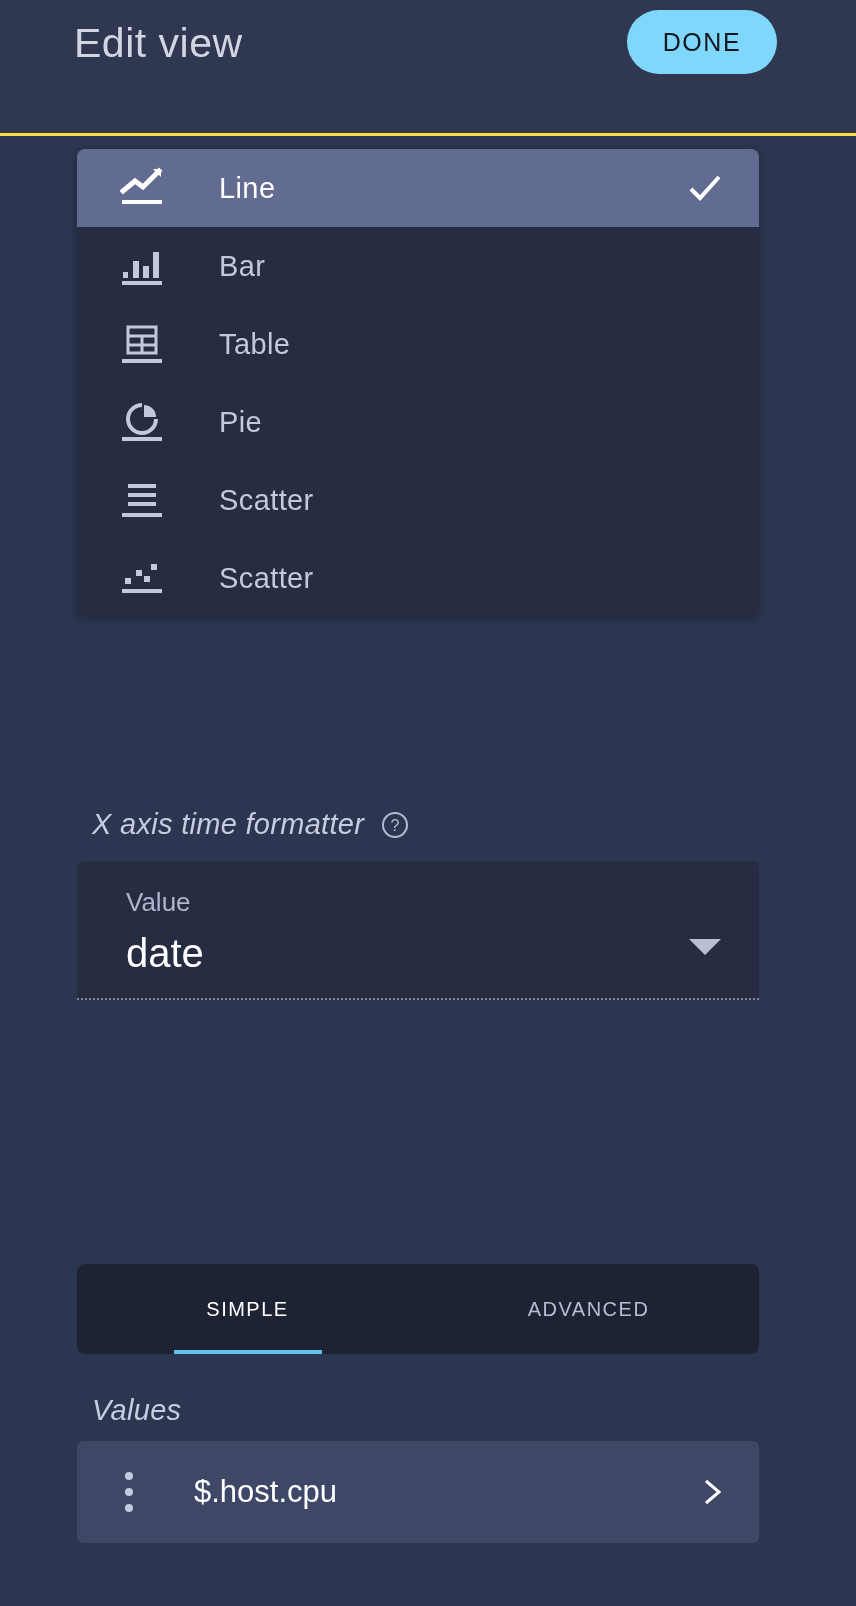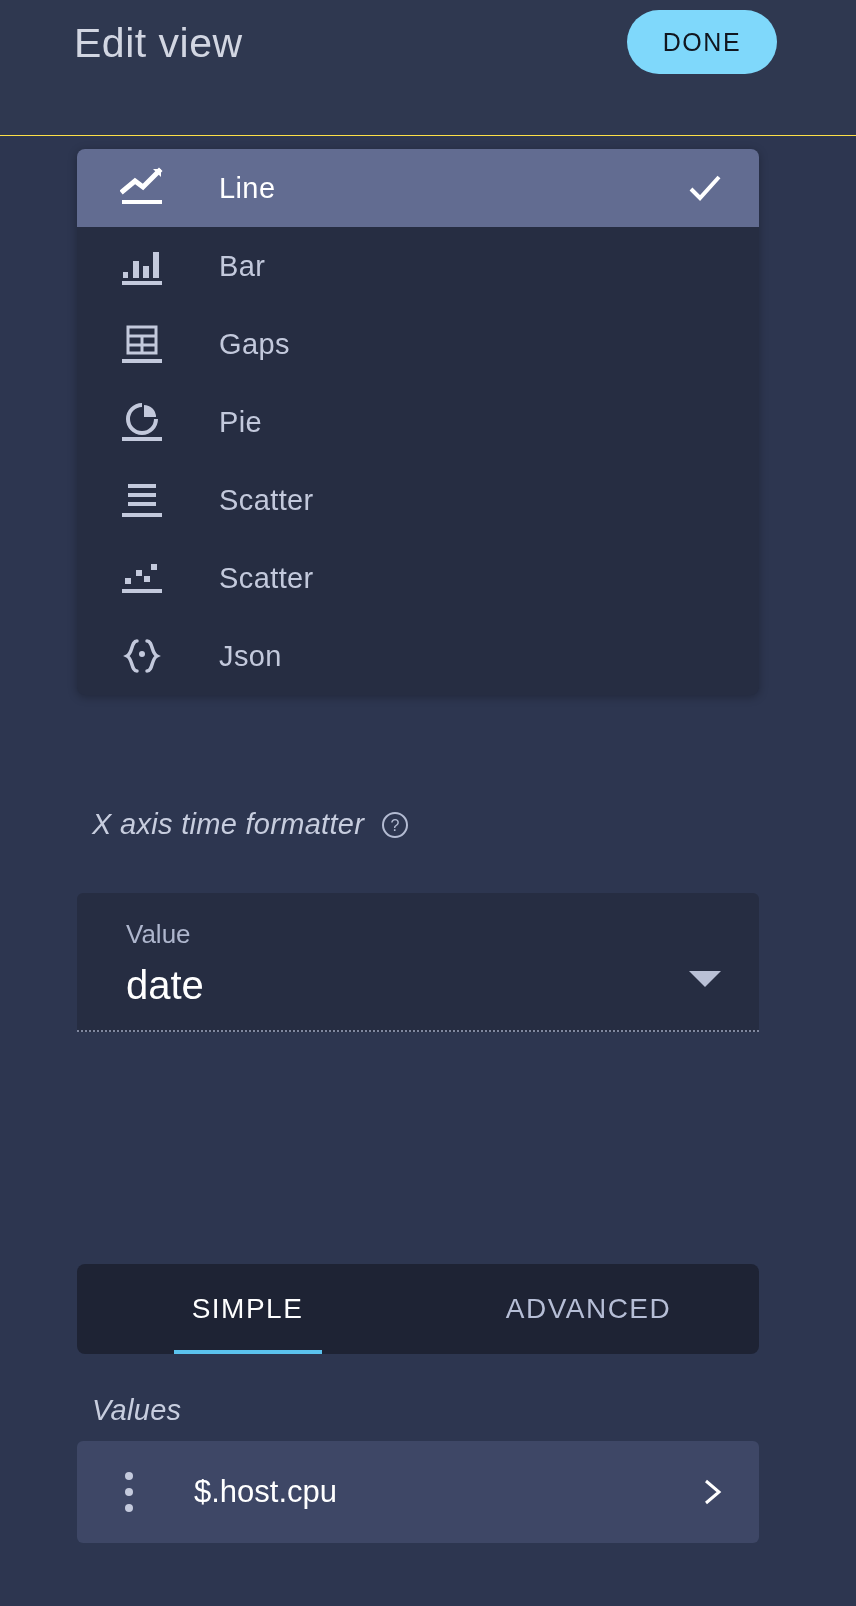--- a/index.html
+++ b/index.html
@@ -9,21 +9,21 @@
     background: #2d3650;
     font-family: "Liberation Sans", sans-serif;
     overflow: hidden;
   }
 
   
   .header {
     position: relative;
     height: 136px;
     background: #2f3850;
-    border-bottom: 1px solid #fde047;
+    border-bottom: 3px solid #fde047;
   }
   .header-title {
     position: absolute;
     left: 74px;
     top: 20px;
     font-size: 41px;
     color: #d2d6e2;
     letter-spacing: 0.5px;
     font-weight: 400;
   }
@@ -122,21 +122,20 @@
 
   .select-card {
     position: absolute;
     left: 77px;
     top: 725px;
     width: 682px;
     height: 139px;
     background: #262d42;
     border-radius: 6px 6px 0 0;
     border-bottom: 2px dotted #7f879e;
-    margin-top: 32px;
   }
   .select-sub {
     position: absolute;
     left: 49px;
     top: 26px;
     font-size: 26px;
     color: #aeb6cd;
   }
   .select-value {
     position: absolute;
@@ -201,21 +200,21 @@
     background: #1e2334;
     border-radius: 8px;
     display: flex;
   }
   .tab {
     flex: 1;
     position: relative;
     display: flex;
     align-items: center;
     justify-content: center;
-    font-size: 28px;
+    font-size: 20px;
     letter-spacing: 1.5px;
     color: #b6bed6;
     cursor: pointer;
   }
   .tab.active { color: #ffffff; }
   .tab.active::after {
     content: "";
     position: absolute;
     left: 50%;
     transform: translateX(-50%);
@@ -315,21 +314,21 @@
     <div class="type-row">
       <span class="type-icon">
         <svg width="44" height="42" viewBox="0 0 44 42">
           <rect x="8" y="4" width="28" height="26" fill="none" stroke="#c3c9dc" stroke-width="3"></rect>
           <line x1="8" y1="13" x2="36" y2="13" stroke="#c3c9dc" stroke-width="3"></line>
           <line x1="8" y1="22" x2="36" y2="22" stroke="#c3c9dc" stroke-width="3"></line>
           <line x1="22" y1="13" x2="22" y2="30" stroke="#c3c9dc" stroke-width="3"></line>
           <rect x="2" y="36" width="40" height="4" fill="#c3c9dc"></rect>
         </svg>
       </span>
-      <span class="type-label">Gaps</span>
+      <span class="type-label">Table</span>
     </div>
 
     <div class="type-row">
       <span class="type-icon">
         <svg width="44" height="42" viewBox="0 0 44 42">
           <path d="M22 4 A14 14 0 1 0 36 18" fill="none" stroke="#c3c9dc" stroke-width="4"></path>
           <path d="M24 4 L24 16 L36 16 A12 12 0 0 0 24 4 Z" fill="#c3c9dc"></path>
           <rect x="2" y="36" width="40" height="4" fill="#c3c9dc"></rect>
         </svg>
       </span>
@@ -354,30 +353,20 @@
           <rect x="5" y="21" width="6" height="6" fill="#c3c9dc"></rect>
           <rect x="16" y="13" width="6" height="6" fill="#c3c9dc"></rect>
           <rect x="24" y="19" width="6" height="6" fill="#c3c9dc"></rect>
           <rect x="31" y="7" width="6" height="6" fill="#c3c9dc"></rect>
           <rect x="2" y="32" width="40" height="4" fill="#c3c9dc"></rect>
         </svg>
       </span>
       <span class="type-label">Scatter</span>
     </div>
 
-    <div class="type-row">
-      <span class="type-icon">
-        <svg width="44" height="42" viewBox="0 0 44 42">
-          <path d="M17 6 C11 6 13 18 7 21 C13 24 11 36 17 36" fill="none" stroke="#c3c9dc" stroke-width="3.5" stroke-linecap="round"></path>
-          <path d="M27 6 C33 6 31 18 37 21 C31 24 33 36 27 36" fill="none" stroke="#c3c9dc" stroke-width="3.5" stroke-linecap="round"></path>
-          <circle cx="22" cy="19" r="3" fill="#c3c9dc"></circle>
-        </svg>
-      </span>
-      <span class="type-label">Json</span>
-    </div>
   </div>
 
   <div class="x-axis-section field-label-row">
     <span class="field-label">X axis time formatter</span>
     <span class="help-icon">
       <svg width="30" height="30" viewBox="0 0 30 30">
         <circle cx="15" cy="15" r="12" fill="none" stroke="#b3bbd2" stroke-width="2"></circle>
         <text x="15" y="21" font-size="16" fill="#b3bbd2" text-anchor="middle" font-family="Liberation Sans, sans-serif">?</text>
       </svg>
     </span>

